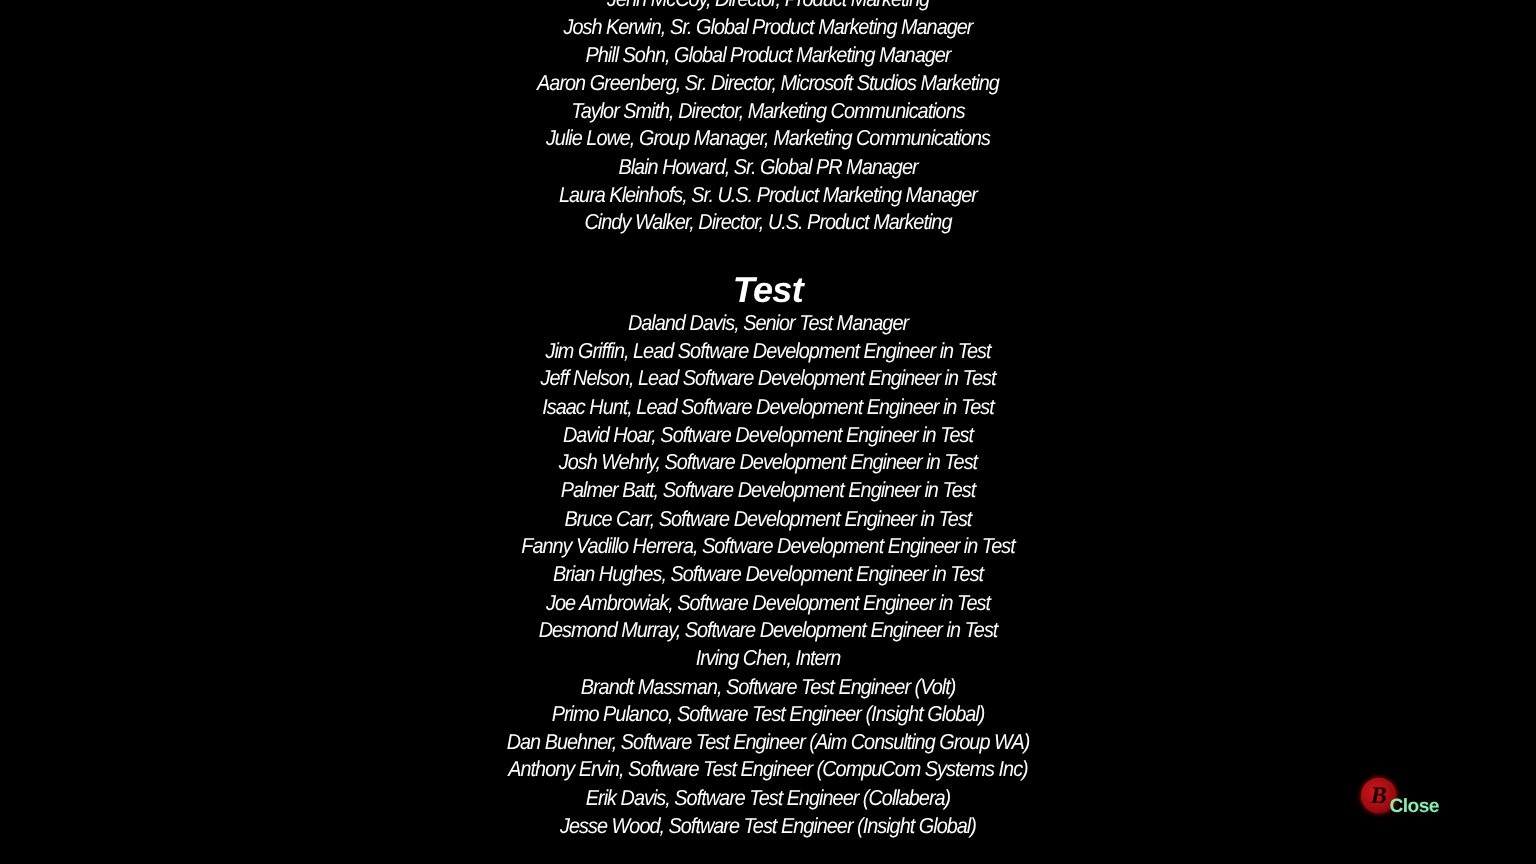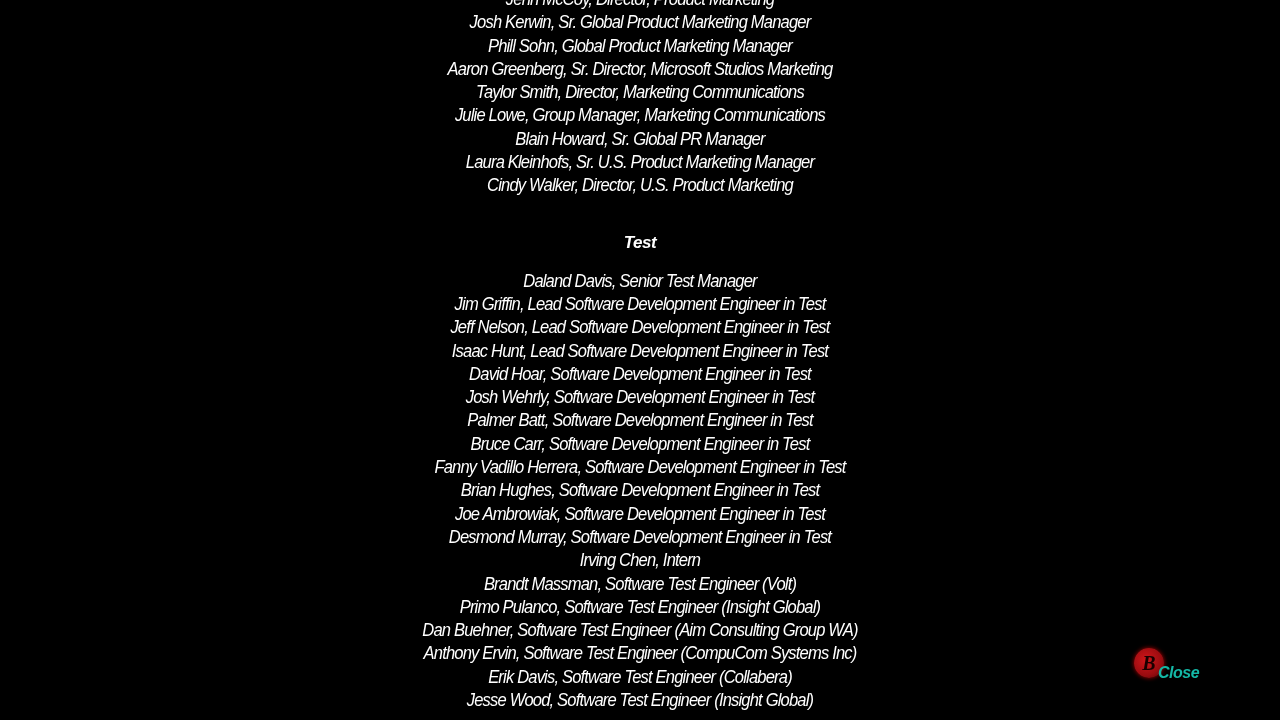--- a/index.html
+++ b/index.html
@@ -10,38 +10,38 @@
   .credits {
     position:absolute; left:0; width:1280px; top:-12px;
     text-align:center; color:#fff;
   }
   .line {
     font-style:italic; font-size:18px; line-height:23.3px; height:23.3px;
     letter-spacing:-0.9px; white-space:nowrap;
     transform:scaleX(0.92); transform-origin:center;
   }
   .heading {
-    font-style:italic; font-weight:bold; font-size:17px;
-    margin-top:30px; height:30px; line-height:30px; margin-bottom:12px;
+    font-style:italic; font-weight:bold; font-size:30px;
+    margin-top:30px; height:30px; line-height:30px; 
     letter-spacing:-0.5px;
   }
   .close-btn {
     position:absolute; left:1134px; top:648px; display:flex; align-items:flex-end;
     cursor:pointer;
   }
   .b-icon {
     width:30px; height:30px; border-radius:50%;
     background:radial-gradient(circle at 40% 40%, #d0161a 0%, #9a0c10 60%, #4a0507 100%);
     box-shadow:0 0 4px #a00;
     color:#1a0000; font-style:italic; font-weight:bold; font-size:20px;
     display:flex; align-items:center; justify-content:center;
     font-family:"Liberation Serif", serif;
   }
   .close-label {
-    color:#14b8a6; font-weight:bold; font-style:italic; font-size:16px;
+    color:#86efac; font-weight:bold; font-size:16px;
     margin-left:-6px; margin-bottom:-4px; letter-spacing:-0.5px;
   }
 </style>
 </head>
 <body>
 
 <div class="credits">
   <div>
     <div class="line">Jenn McCoy, Director, Product Marketing</div>
     <div class="line">Josh Kerwin, Sr. Global Product Marketing Manager</div>

